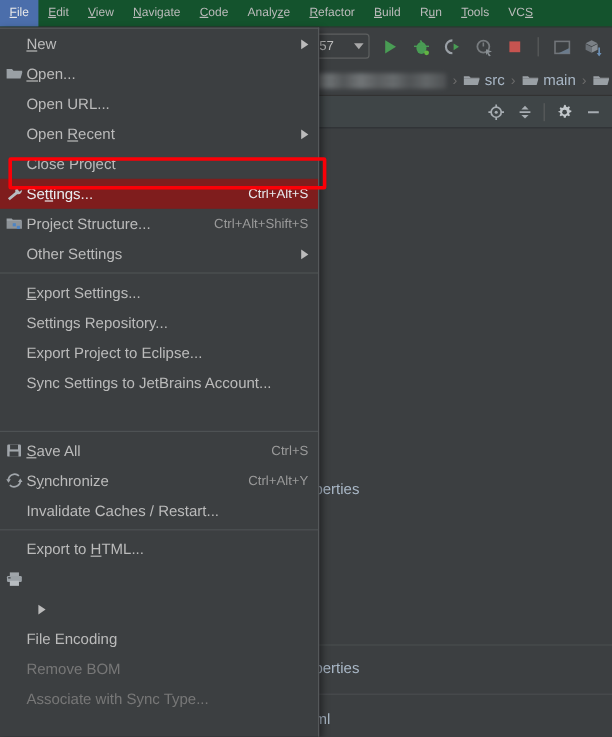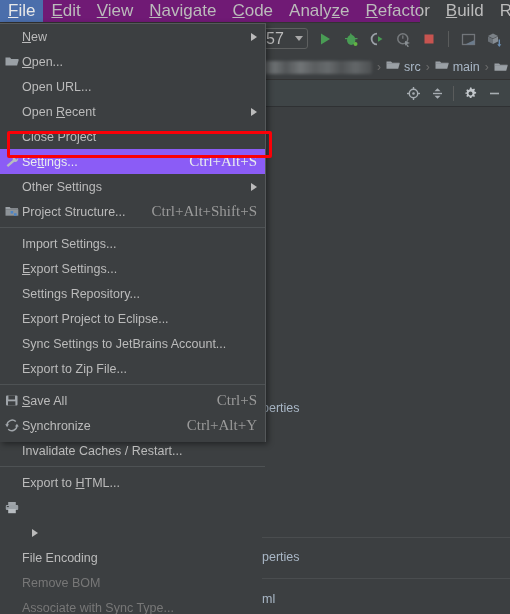--- a/index.html
+++ b/index.html
@@ -10,24 +10,24 @@
     background: #3c3f41;
     font-family: "Liberation Sans", "DejaVu Sans", sans-serif;
     -webkit-font-smoothing: antialiased;
   }
   #app { position: relative; width: 510px; height: 614px; background: #3c3f41; }
 
   
   .ide-bg { position: absolute; inset: 0; background: #3c3f41; }
 
   .menubar {
-    position: absolute; top: 0; left: 0; width: 420px; height: 23px;
-    background: #701a75;
+    position: absolute; top: 0; left: 0; width: 510px; height: 23px;
+    background: #14532d;
     display: flex; align-items: center;
-    font-size: 17px; color: #bbbbbb;
+    font-size: 10px; color: #bbbbbb;
     border-bottom: 1px solid #323232;
   }
   .menubar-item {
     padding: 3px 8px 4px 8px; white-space: nowrap;
     line-height: 15px;
   }
   .menubar-item.active { background: #4b6eab; color: #e8e8e8; }
   .mnem { text-decoration: underline; }
 
   .toolbar {
@@ -35,40 +35,40 @@
     background: #3c3f41;
     display: flex; align-items: center;
   }
   .run-config {
     position: absolute; left: 263px; top: 5px;
     width: 45px; height: 21px;
     border: 1px solid #5e6060; border-radius: 3px;
     background: #3c3f41;
     display: flex; align-items: center; justify-content: space-between;
     padding: 0 4px 0 2px;
-    font-size: 16px; color: #bbbbbb;
+    font-size: 11px; color: #bbbbbb;
   }
   .caret-down {
     width: 0; height: 0;
     border-left: 4px solid transparent; border-right: 4px solid transparent;
     border-top: 5px solid #a9a9a9;
   }
   .tb-icons { position: absolute; left: 313px; top: 0; height: 32px; display: flex; align-items: center; gap: 2px; }
   .tb-btn { width: 24px; height: 24px; display: flex; align-items: center; justify-content: center; }
   .tb-sep { width: 1px; height: 16px; background: #5a5c5c; margin: 0 5px; }
 
   .breadcrumb-bar {
     position: absolute; top: 55px; left: 0; width: 510px; height: 25px;
     background: #3c3f41;
     display: flex; align-items: center;
     font-size: 12.5px; color: #a9b7c6;
     padding-left: 262px;
     border-bottom: 1px solid #323232;
   }
-  .crumb { display: flex; align-items: flex-start; white-space: nowrap; }
+  .crumb { display: flex; align-items: center; white-space: nowrap; }
   .crumb-sep { color: #6b6b6b; margin: 0 5px; font-size: 12px; }
   .blurred {
     display: inline-block; width: 110px; height: 13px;
     background: linear-gradient(90deg,#5a5d5f 0%,#6e7274 12%,#55585a 22%,#74787a 35%,
                 #5c5f61 48%,#6a6e70 60%,#515456 72%,#65696b 85%,#4e5153 100%);
     filter: blur(1.6px); border-radius: 2px; opacity: .95;
   }
   .folder-ico { display:inline-block; width: 14px; height: 11px; margin-right: 4px; }
 
   .tool-strip {
@@ -84,47 +84,47 @@
   
   .ghost-text {
     position: absolute; font-size: 12.5px; color: #a9b7c6;
     white-space: nowrap; left: 262px;
   }
   .ghost-rule { position: absolute; left: 262px; width: 248px; height: 1px; background: #4a4d4f; }
 
   
   .popup {
     position: absolute; top: 23px; left: 0;
-    width: 266px; height: 419px;
+    width: 266px; height: 591px;
     background: #3c3f41;
     border: 1px solid #55585a;
     border-left: none; border-bottom: none;
     box-shadow: 2px 2px 6px rgba(0,0,0,.45);
   }
   .mi {
     position: relative;
     height: 25px;
     display: flex; align-items: center;
     font-size: 12.5px; color: #bbbbbb;
     padding-left: 22px; padding-right: 8px;
     white-space: nowrap;
   }
   .mi .ico {
     position: absolute; left: 3px; top: 0; bottom: 0;
     width: 17px; display: flex; align-items: center; justify-content: center;
   }
   .mi .label { flex: 1 1 auto; }
-  .mi .accel { color: #9a9a9a; font-size: 15px; padding-left: 14px; font-family: Liberation Serif, serif; }
+  .mi .accel { color: #9a9a9a; font-size: 11px; padding-left: 14px; }
   .mi .arrow {
     width: 0; height: 0; margin-left: 10px;
     border-top: 4.5px solid transparent; border-bottom: 4.5px solid transparent;
     border-left: 6px solid #bbbbbb;
   }
   .mi.disabled .label { color: #777777; }
-  .mi.selected { background: #8b5cf6; }
+  .mi.selected { background: #7f1d1d; }
   .mi.selected .label, .mi.selected .accel { color: #e9ecef; }
   .mi-sep { height: 1px; background: #4e5254; margin: 3px 0; }
 
   
   .anno-box {
     position: absolute;
     left: 7px; top: 131px;
     width: 265px; height: 27px;
     border: 3px solid #fb0007;
     border-radius: 2px;
@@ -307,60 +307,55 @@
       <div class="mi selected">
         <span class="ico">
           <svg width="14" height="13" viewBox="0 0 14 13">
             <path d="M11.4 1.2a3 3 0 0 0-3.6 3.9L1.6 10.3l1.5 1.6 6.2-5.1a3 3 0 0 0 3.8-3.7L11.4 4.7 9.8 3.1z" fill="#b7bcc0"></path>
           </svg>
         </span>
         <span class="label">Se<span class="mnem">tt</span>ings...</span>
         <span class="accel">Ctrl+Alt+S</span>
       </div>
       <div class="mi">
-        <span class="ico"></span>
-        <span class="label">Other Settings</span>
-        <span class="arrow"></span>
-      </div>
-      <div class="mi">
         <span class="ico">
           <svg width="14" height="13" viewBox="0 0 14 13">
             <path d="M0.5 2h4.2l1 1.2H13v1H0.5z" fill="#9aa0a5"></path>
             <path d="M0.5 4.2h12.8v6.5H0.5z" fill="#8d9398"></path>
             <rect x="5.6" y="6" width="2.6" height="2.6" fill="#4d84c4"></rect>
             <rect x="9" y="8.2" width="2.6" height="2.6" fill="#4d84c4"></rect>
           </svg>
         </span>
         <span class="label">Project Structure...</span>
         <span class="accel">Ctrl+Alt+Shift+S</span>
       </div>
+      <div class="mi">
+        <span class="ico"></span>
+        <span class="label">Other Settings</span>
+        <span class="arrow"></span>
+      </div>
       <div class="mi-sep"></div>
       <div class="mi">
         <span class="ico"></span>
-        <span class="label">Import Settings...</span>
-      </div>
-      <div class="mi">
-        <span class="ico"></span>
         <span class="label"><span class="mnem">E</span>xport Settings...</span>
       </div>
       <div class="mi">
         <span class="ico"></span>
         <span class="label">Settings Repository...</span>
       </div>
       <div class="mi">
         <span class="ico"></span>
         <span class="label">Export Project to Eclipse...</span>
       </div>
       <div class="mi">
         <span class="ico"></span>
         <span class="label">Sync Settings to JetBrains Account...</span>
       </div>
       <div class="mi">
         <span class="ico"></span>
-        <span class="label">Export to Zip File...</span>
       </div>
       <div class="mi-sep"></div>
       <div class="mi">
         <span class="ico">
           <svg width="14" height="13" viewBox="0 0 14 13">
             <rect x="1" y="1.5" width="11.5" height="10" rx="1" fill="#a0a5aa"></rect>
             <rect x="3.4" y="1.5" width="6.6" height="4" fill="#3c3f41"></rect>
             <rect x="3" y="7.3" width="7.4" height="4.2" fill="#3c3f41"></rect>
           </svg>
         </span>

